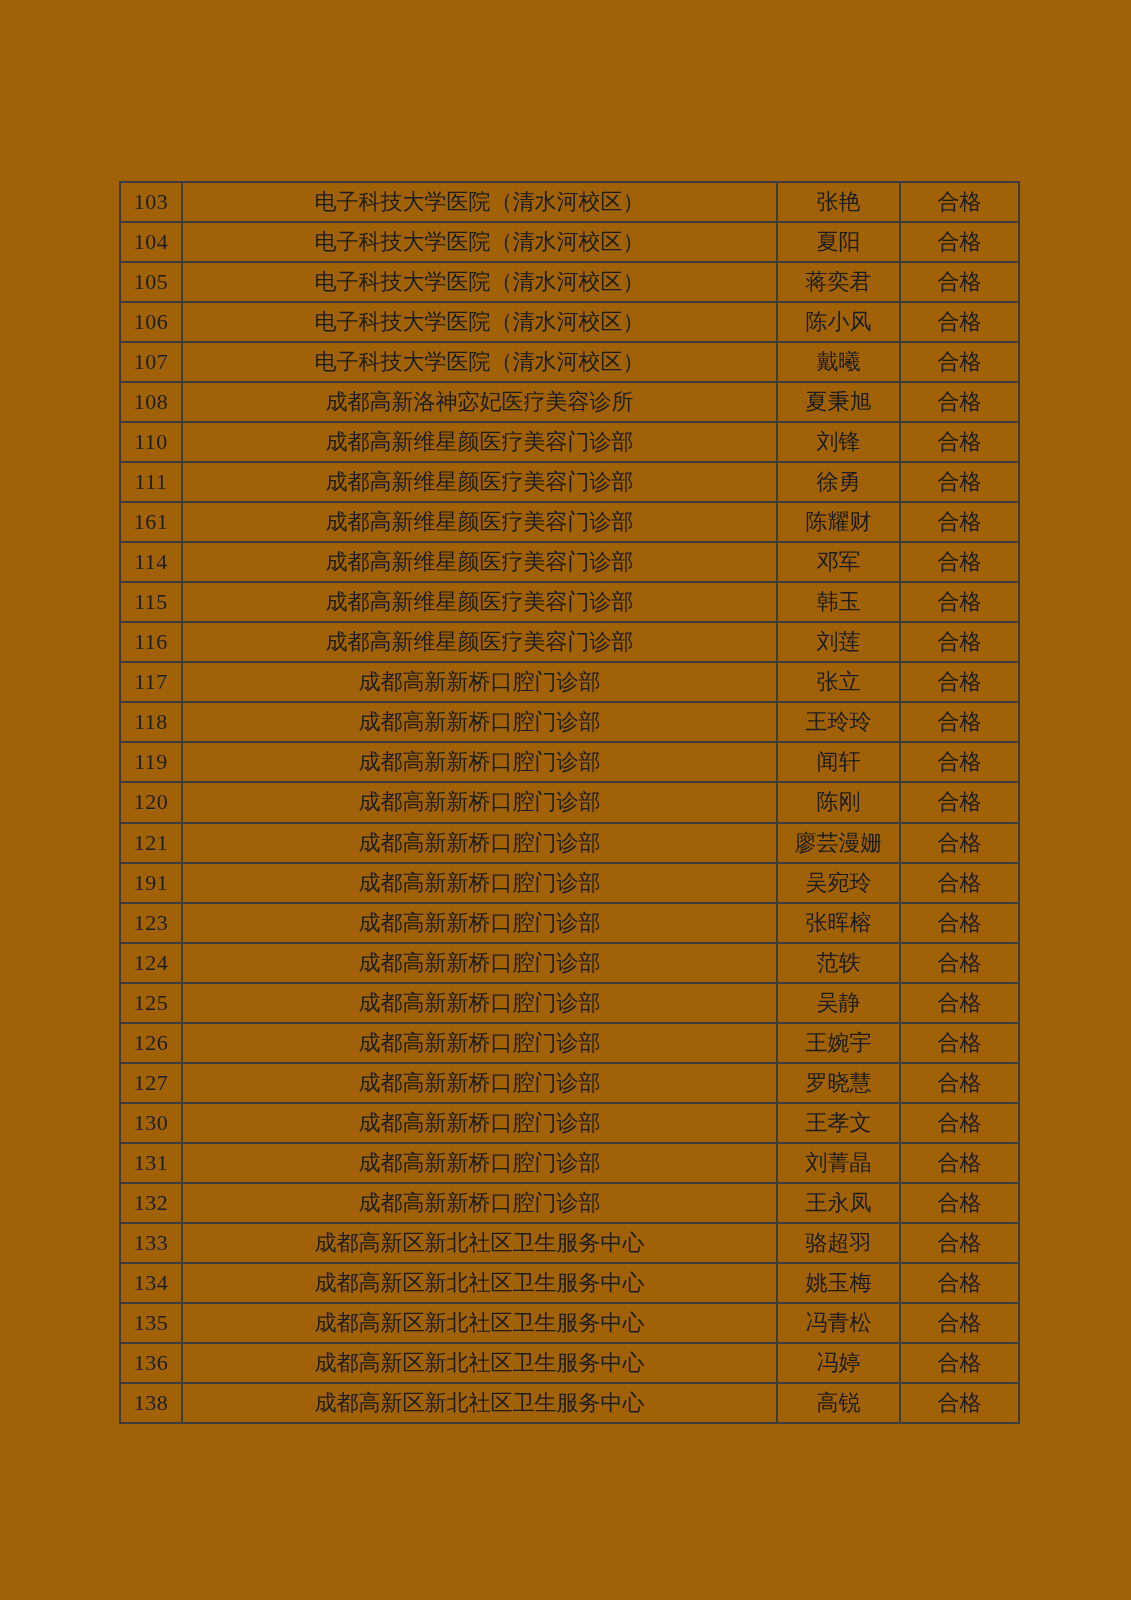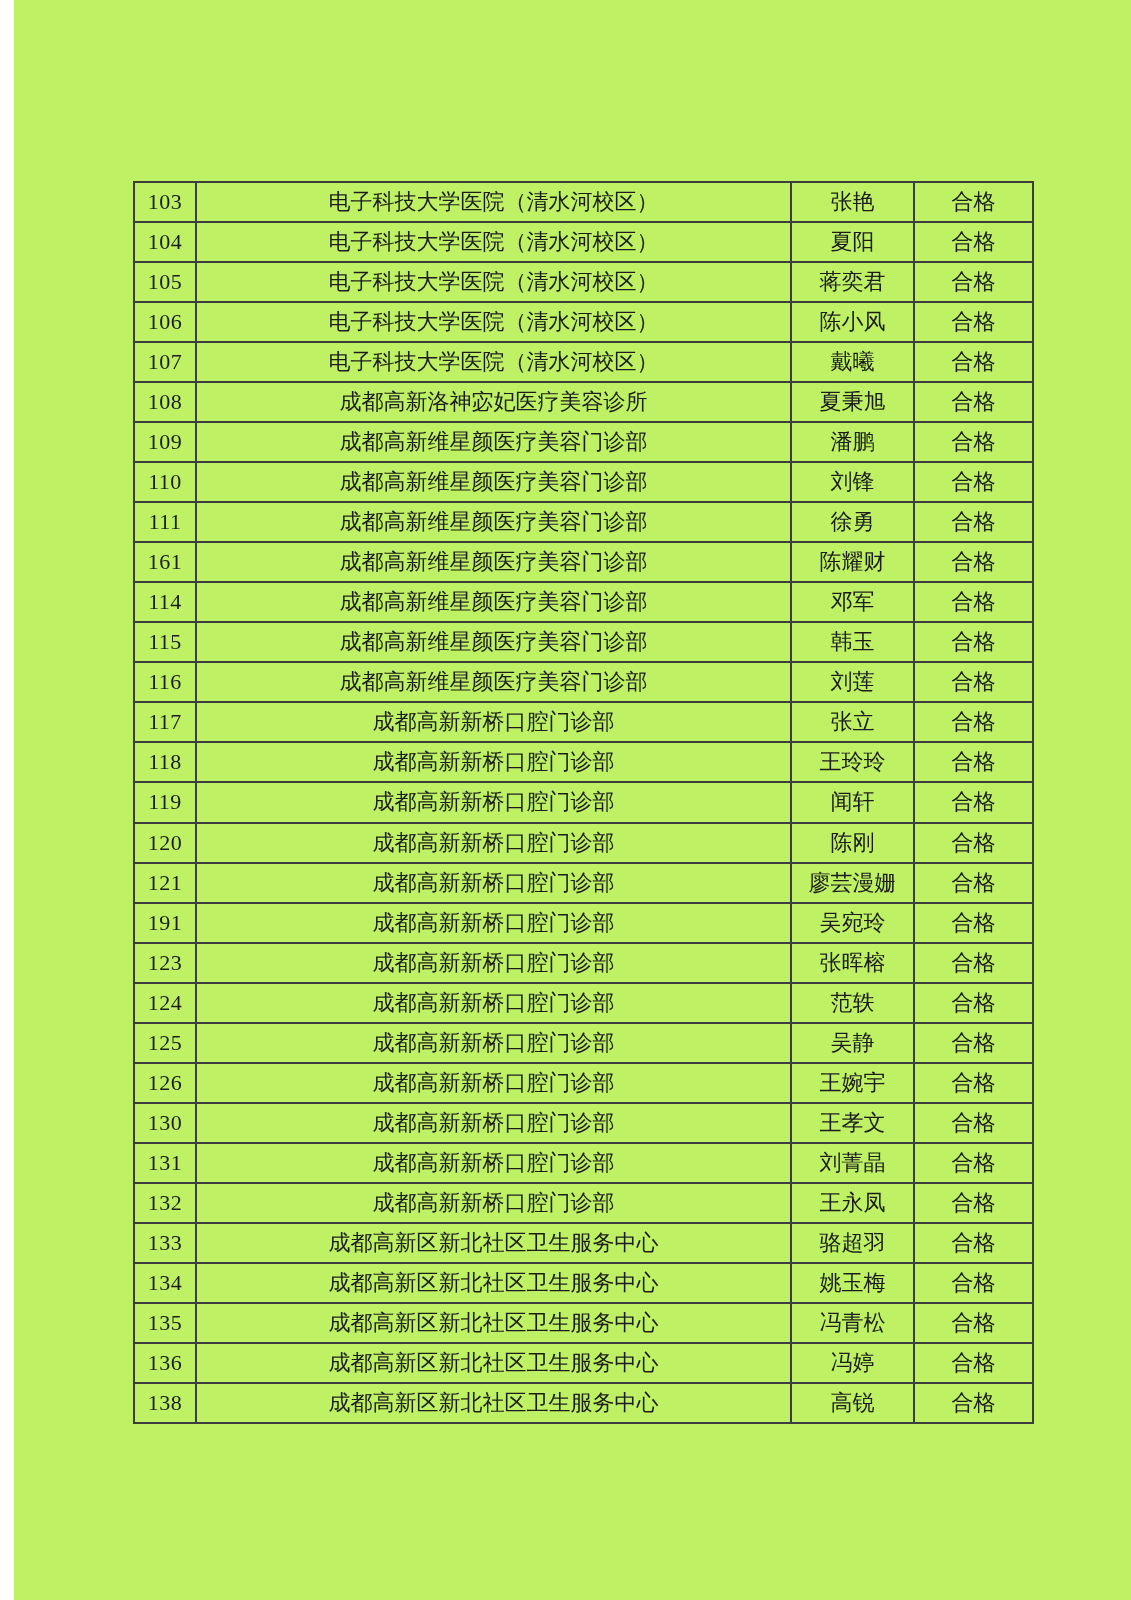--- a/index.html
+++ b/index.html
@@ -9,22 +9,21 @@
   body {
     width: 1131px;
     height: 1600px;
     background: #ffffff;
     position: relative;
     font-family: "Liberation Serif", "DejaVu Serif", serif;
   }
   .page {
     position: absolute;
     inset: 0;
-    background: #bef264;
-    margin-left: 14px;
+    background: #a16207;
   }
   table.doc-table {
     position: absolute;
     left: 119px;
     top: 181px;
     width: 899px;
     height: 1243px;
     border-collapse: collapse;
     table-layout: fixed;
   }
@@ -88,26 +87,20 @@
           <td class="col-name">戴曦</td>
           <td class="col-result">合格</td>
         </tr>
         <tr>
           <td class="col-no">108</td>
           <td class="col-org">成都高新洛神宓妃医疗美容诊所</td>
           <td class="col-name">夏秉旭</td>
           <td class="col-result">合格</td>
         </tr>
         <tr>
-          <td class="col-no">109</td>
-          <td class="col-org">成都高新维星颜医疗美容门诊部</td>
-          <td class="col-name">潘鹏</td>
-          <td class="col-result">合格</td>
-        </tr>
-        <tr>
           <td class="col-no">110</td>
           <td class="col-org">成都高新维星颜医疗美容门诊部</td>
           <td class="col-name">刘锋</td>
           <td class="col-result">合格</td>
         </tr>
         <tr>
           <td class="col-no">111</td>
           <td class="col-org">成都高新维星颜医疗美容门诊部</td>
           <td class="col-name">徐勇</td>
           <td class="col-result">合格</td>
@@ -187,20 +180,26 @@
         <tr>
           <td class="col-no">125</td>
           <td class="col-org">成都高新新桥口腔门诊部</td>
           <td class="col-name">吴静</td>
           <td class="col-result">合格</td>
         </tr>
         <tr>
           <td class="col-no">126</td>
           <td class="col-org">成都高新新桥口腔门诊部</td>
           <td class="col-name">王婉宇</td>
+          <td class="col-result">合格</td>
+        </tr>
+        <tr>
+          <td class="col-no">127</td>
+          <td class="col-org">成都高新新桥口腔门诊部</td>
+          <td class="col-name">罗晓慧</td>
           <td class="col-result">合格</td>
         </tr>
         <tr>
           <td class="col-no">130</td>
           <td class="col-org">成都高新新桥口腔门诊部</td>
           <td class="col-name">王孝文</td>
           <td class="col-result">合格</td>
         </tr>
         <tr>
           <td class="col-no">131</td>

